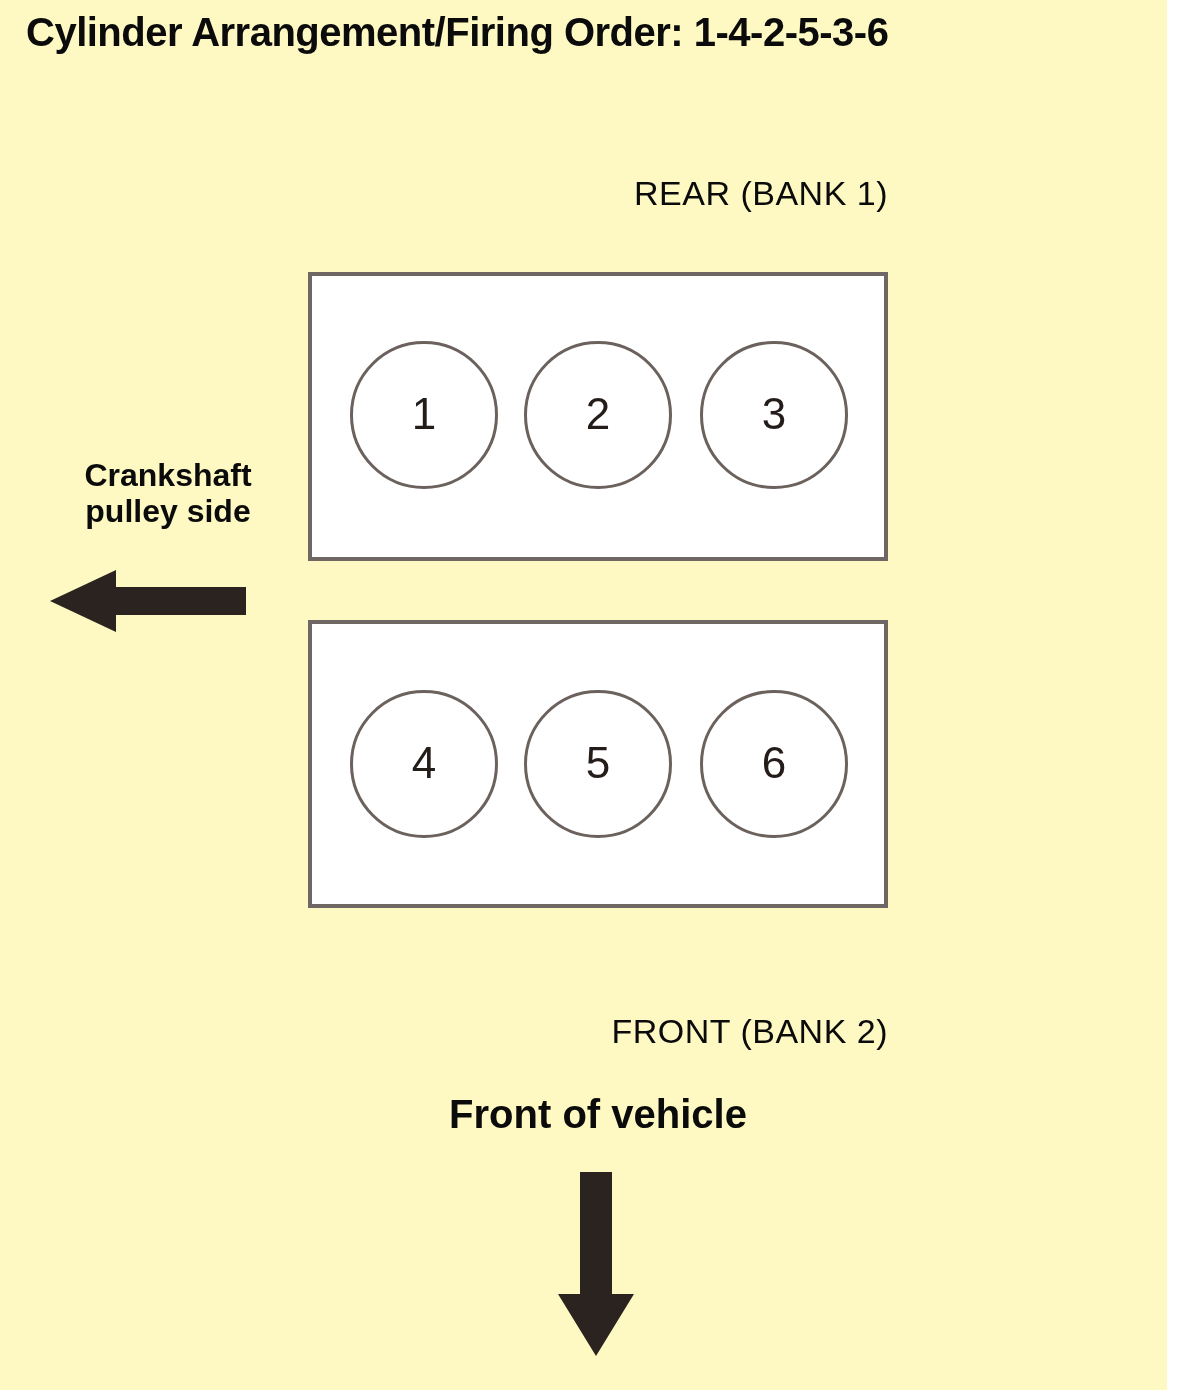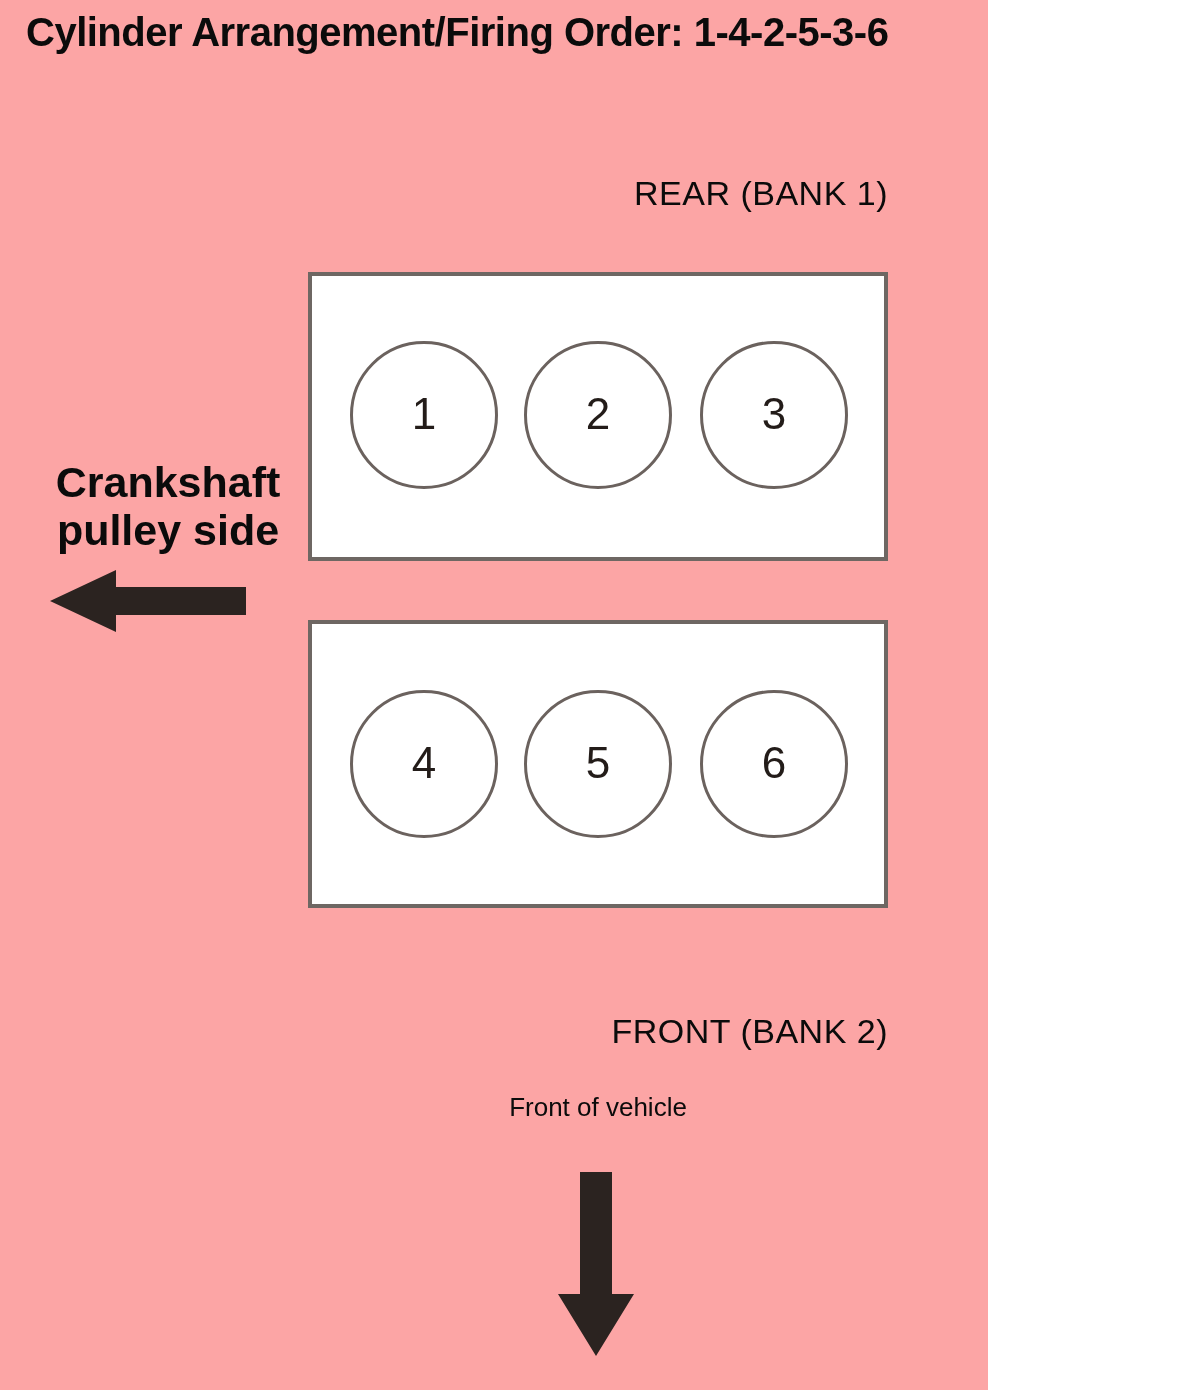--- a/index.html
+++ b/index.html
@@ -7,23 +7,23 @@
     margin: 0;
     padding: 0;
     background: #ffffff;
   }
   body {
     font-family: "Liberation Sans", sans-serif;
     color: #000000;
   }
   #page {
     position: relative;
-    width: 988px;
+    width: 1167px;
     height: 1390px;
-    background: #fca5a5;
+    background: #fef9c3;
     overflow: hidden;
   }
 
   
   .title {
     position: absolute;
     left: 26px;
     top: 10px;
     font-size: 40px;
     font-weight: bold;
@@ -83,21 +83,21 @@
   .cyl-4 { left: 350px; top: 690px; }
   .cyl-5 { left: 524px; top: 690px; }
   .cyl-6 { left: 700px; top: 690px; }
 
   
   .crank-label {
     position: absolute;
     left: 38px;
     top: 458px;
     width: 260px;
-    font-size: 43px;
+    font-size: 32px;
     font-weight: bold;
     line-height: 1.12;
     text-align: center;
     color: #0b0b0b;
   }
 
   
   .arrow-left {
     position: absolute;
     left: 50px;
@@ -113,22 +113,22 @@
     height: 184px;
   }
   .arrow-svg { display: block; width: 100%; height: 100%; }
 
   
   .front-vehicle-label {
     position: absolute;
     left: 308px;
     top: 1092px;
     width: 580px;
-    font-size: 26px;
-    font-weight: normal;
+    font-size: 40px;
+    font-weight: bold;
     text-align: center;
     white-space: nowrap;
     color: #0b0b0b;
   }
 </style>
 </head>
 <body>
 
 <div id="page">
 

